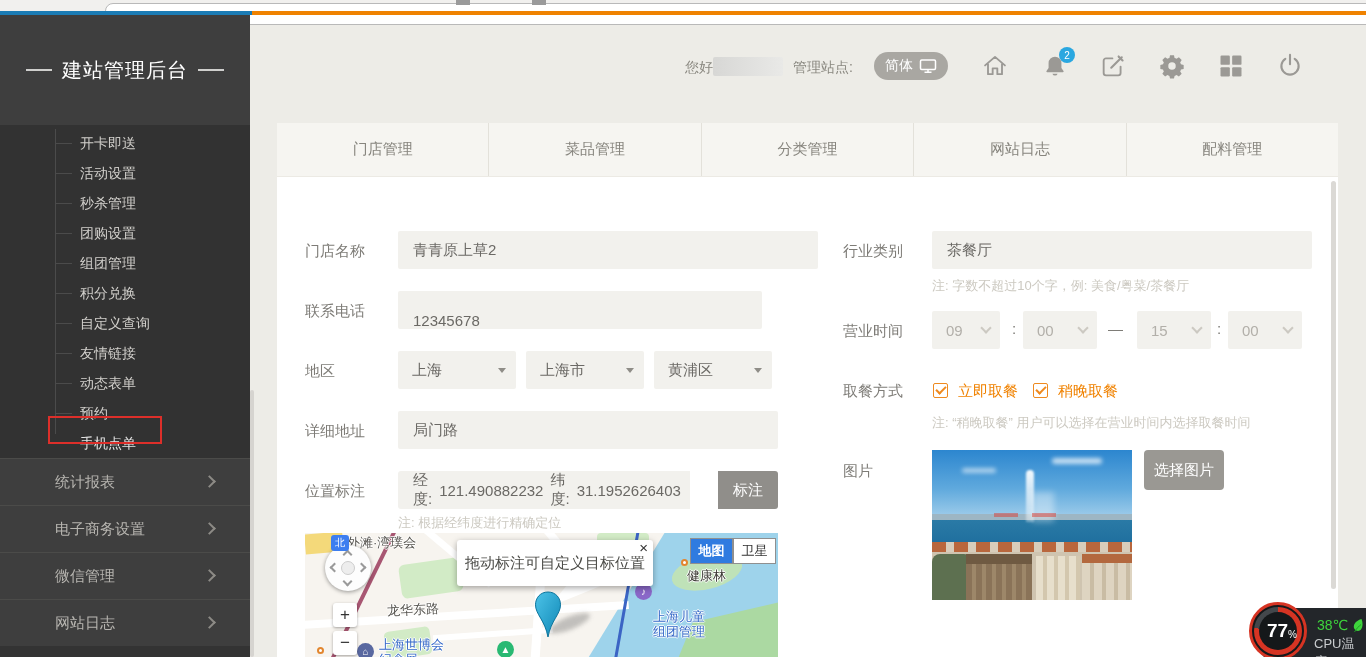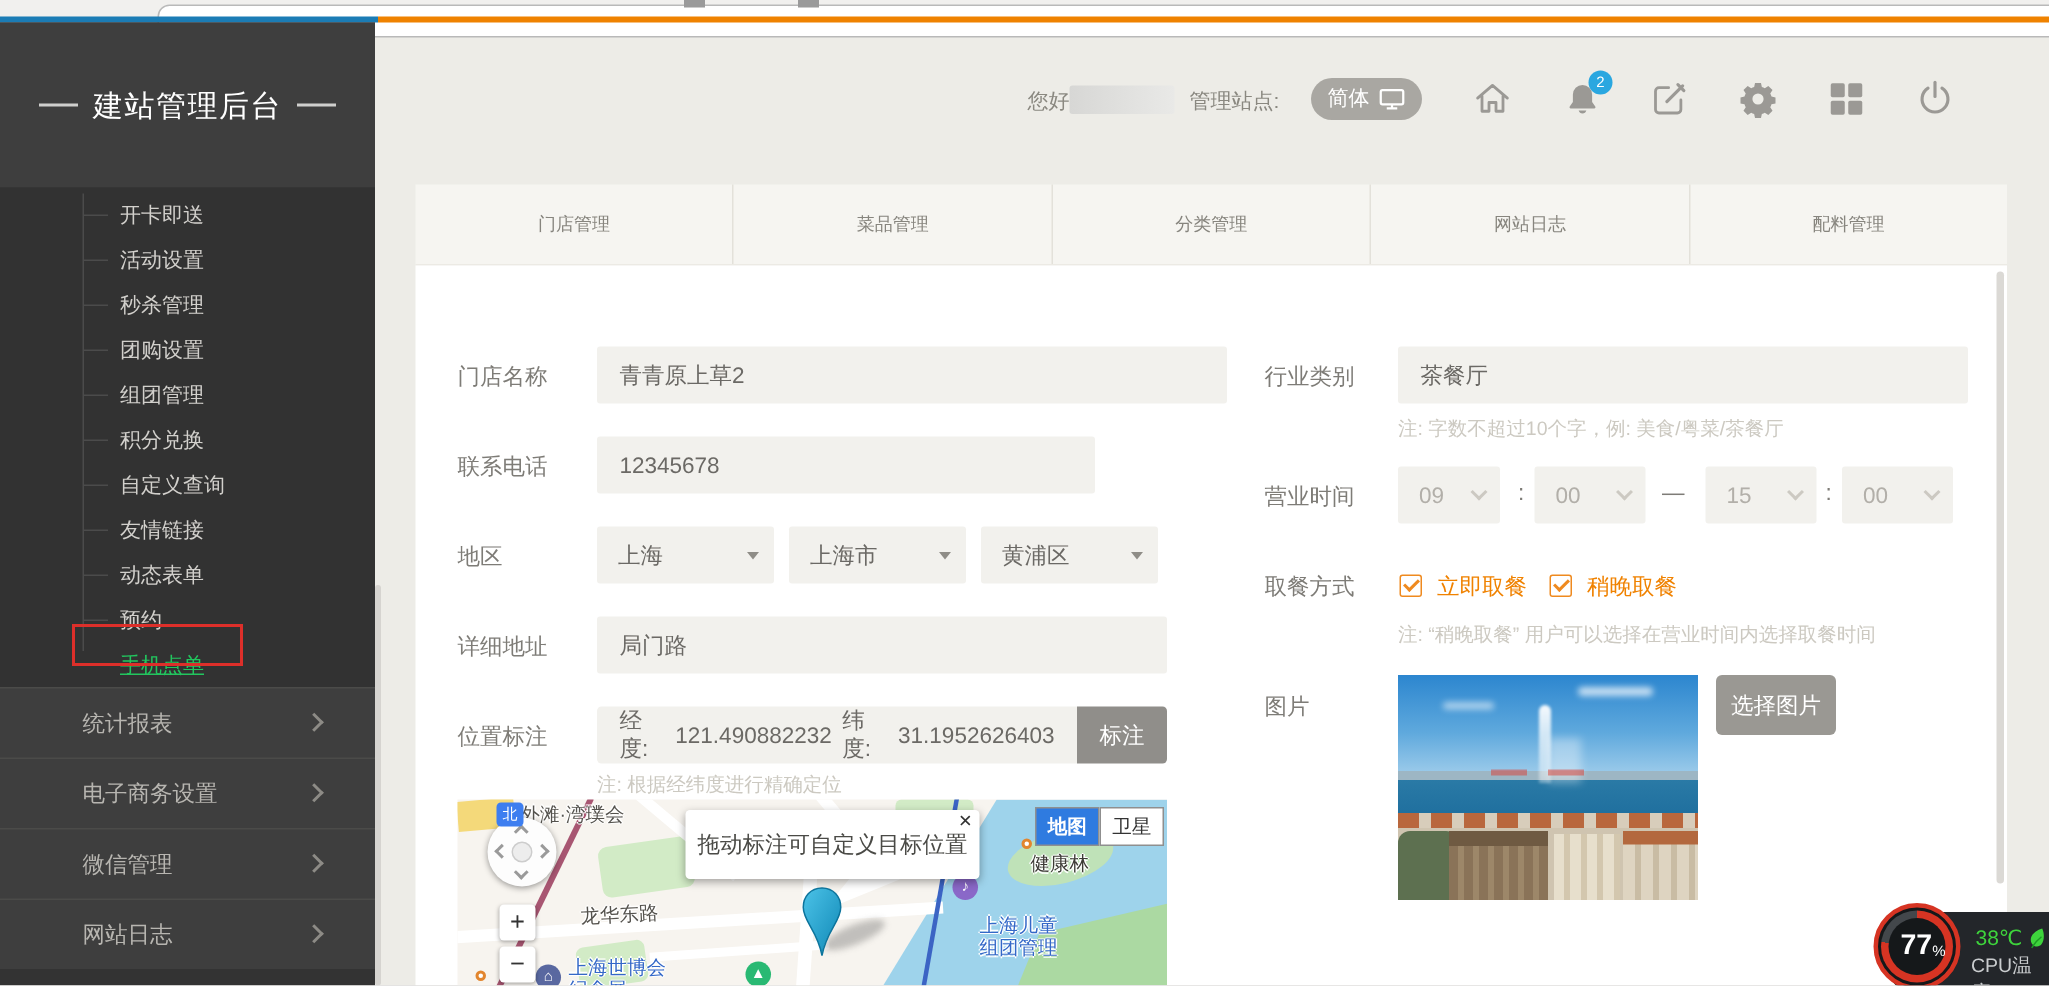--- a/index.html
+++ b/index.html
@@ -20,21 +20,21 @@
   .sb-header { position:absolute; left:0; top:0; width:250px; height:110px; background:#3e3e3e;
                display:flex; align-items:center; justify-content:center; gap:10px; }
   .sb-dash { width:26px; height:2px; background:#cfcfcd; }
   .sb-title { color:#fff; font-size:20px; letter-spacing:1px; }
   .sb-menu { position:absolute; left:0; top:110px; width:250px; height:333px; background:#323232; }
   .tree-line { position:absolute; left:55px; top:4px; width:1px; height:305px; background:#4b4b4b; }
   .sb-menu ul { list-style:none; position:absolute; left:0; top:3px; width:250px; }
   .sb-menu li { position:relative; height:30px; line-height:30px; padding-left:80px;
                 color:#d2d0cc; font-size:14px; cursor:pointer; }
   .sb-menu li::before { content:""; position:absolute; left:56px; top:15px; width:16px; height:1px; background:#4b4b4b; }
-  .sb-menu li.active { color:#22c55e;text-decoration:underline; }
+  .sb-menu li.active { color:#e5e5e5; }
   .redbox { position:absolute; left:48px; top:291px; width:114px; height:28px; border:2px solid #dd2f2a; }
   .sb-sections { position:absolute; left:0; top:443px; width:250px; background:#3e3e3e; }
   .sb-sec { position:relative; height:47px; display:flex; align-items:center; padding-left:55px;
             border-top:1px solid #4b4b49; color:#b7b5b0; font-size:15px; cursor:pointer; }
   .sb-chev { position:absolute; right:36px; top:18px; width:9px; height:9px;
              border-top:2px solid #8d8b86; border-right:2px solid #8d8b86; transform:rotate(45deg); }
   .sb-scrollthumb { position:absolute; left:250px; top:390px; width:4px; height:267px; background:#d6d4d0; border-radius:2px; }
 
   
   .htext { position:absolute; font-size:14px; color:#8a8880; }
@@ -43,21 +43,21 @@
   .langpill { position:absolute; left:874px; top:52px; width:74px; height:28px; border-radius:14px;
               background:#a9a7a2; color:#fff; font-size:14px; display:flex; align-items:center;
               justify-content:center; gap:6px; cursor:pointer; }
   .hicon { position:absolute; width:28px; height:28px; top:52px; cursor:pointer; }
   .badge { position:absolute; left:1059px; top:47px; width:16px; height:16px; border-radius:50%;
            background:#2aa7e0; color:#fff; font-size:10px; display:flex; align-items:center; justify-content:center; }
 
   
   .tabbar { position:absolute; left:277px; top:123px; width:1061px; height:54px; background:#f6f5f1;
             display:flex; border-bottom:1px solid #eceae4; }
-  .tab { flex:1; display:flex; align-items:center; justify-content:center; font-size:12px;
+  .tab { flex:1; display:flex; align-items:center; justify-content:center; font-size:15px;
          color:#87857e; cursor:pointer; }
   .tab + .tab { border-left:1px solid #e3e1da; }
 
   
   .card { position:absolute; left:277px; top:177px; width:1061px; height:480px; background:#fff; }
   .card-scrollthumb { position:absolute; left:1331px; top:181px; width:5px; height:408px; background:#dbd9d5; border-radius:3px; }
 
   .flabel { position:absolute; font-size:15px; color:#7e7c77; }
   .finput { position:absolute; height:38px; background:#f2f1ed; border-radius:2px; display:flex;
             align-items:center; padding:0 15px; font-size:15px; color:#6b6965; }
@@ -245,21 +245,21 @@
   </div>
 
   <div class="card"></div>
 
   <div class="flabel" style="left:305px; top:242px;">门店名称</div>
   <div class="finput" style="left:398px; top:231px; width:420px;">
     <span>青青原上草2</span>
   </div>
 
   <div class="flabel" style="left:305px; top:302px;">联系电话</div>
-  <div class="finput" style="left:398px; top:291px; width:332px;">
+  <div class="finput" style="left:398px; top:291px; width:364px;align-items:flex-end;">
     <span>12345678</span>
   </div>
 
   <div class="flabel" style="left:305px; top:362px;">地区</div>
   <div class="fselect" style="left:398px; top:351px; width:118px;">
     <span>上海</span>
     <span class="tri"></span>
   </div>
   <div class="fselect" style="left:526px; top:351px; width:118px;">
     <span>上海市</span>
@@ -269,21 +269,21 @@
     <span>黄浦区</span>
     <span class="tri"></span>
   </div>
 
   <div class="flabel" style="left:305px; top:422px;">详细地址</div>
   <div class="finput" style="left:398px; top:411px; width:380px;">
     <span>局门路</span>
   </div>
 
   <div class="flabel" style="left:305px; top:482px;">位置标注</div>
-  <div class="finput" style="left:398px; top:471px; width:320px; gap:7px; border-radius:3px 0 0 3px;">
+  <div class="finput" style="left:398px; top:471px; width:292px; gap:7px; border-radius:3px 0 0 3px;">
     <span>经度:</span>
     <span>121.490882232</span>
     <span>纬度:</span>
     <span>31.1952626403</span>
   </div>
   <div class="markbtn">标注</div>
   <div class="note" style="left:398px; top:514px;">注: 根据经纬度进行精确定位</div>
 
   <div class="flabel" style="left:843px; top:242px;">行业类别</div>
   <div class="finput" style="left:932px; top:231px; width:380px;">

